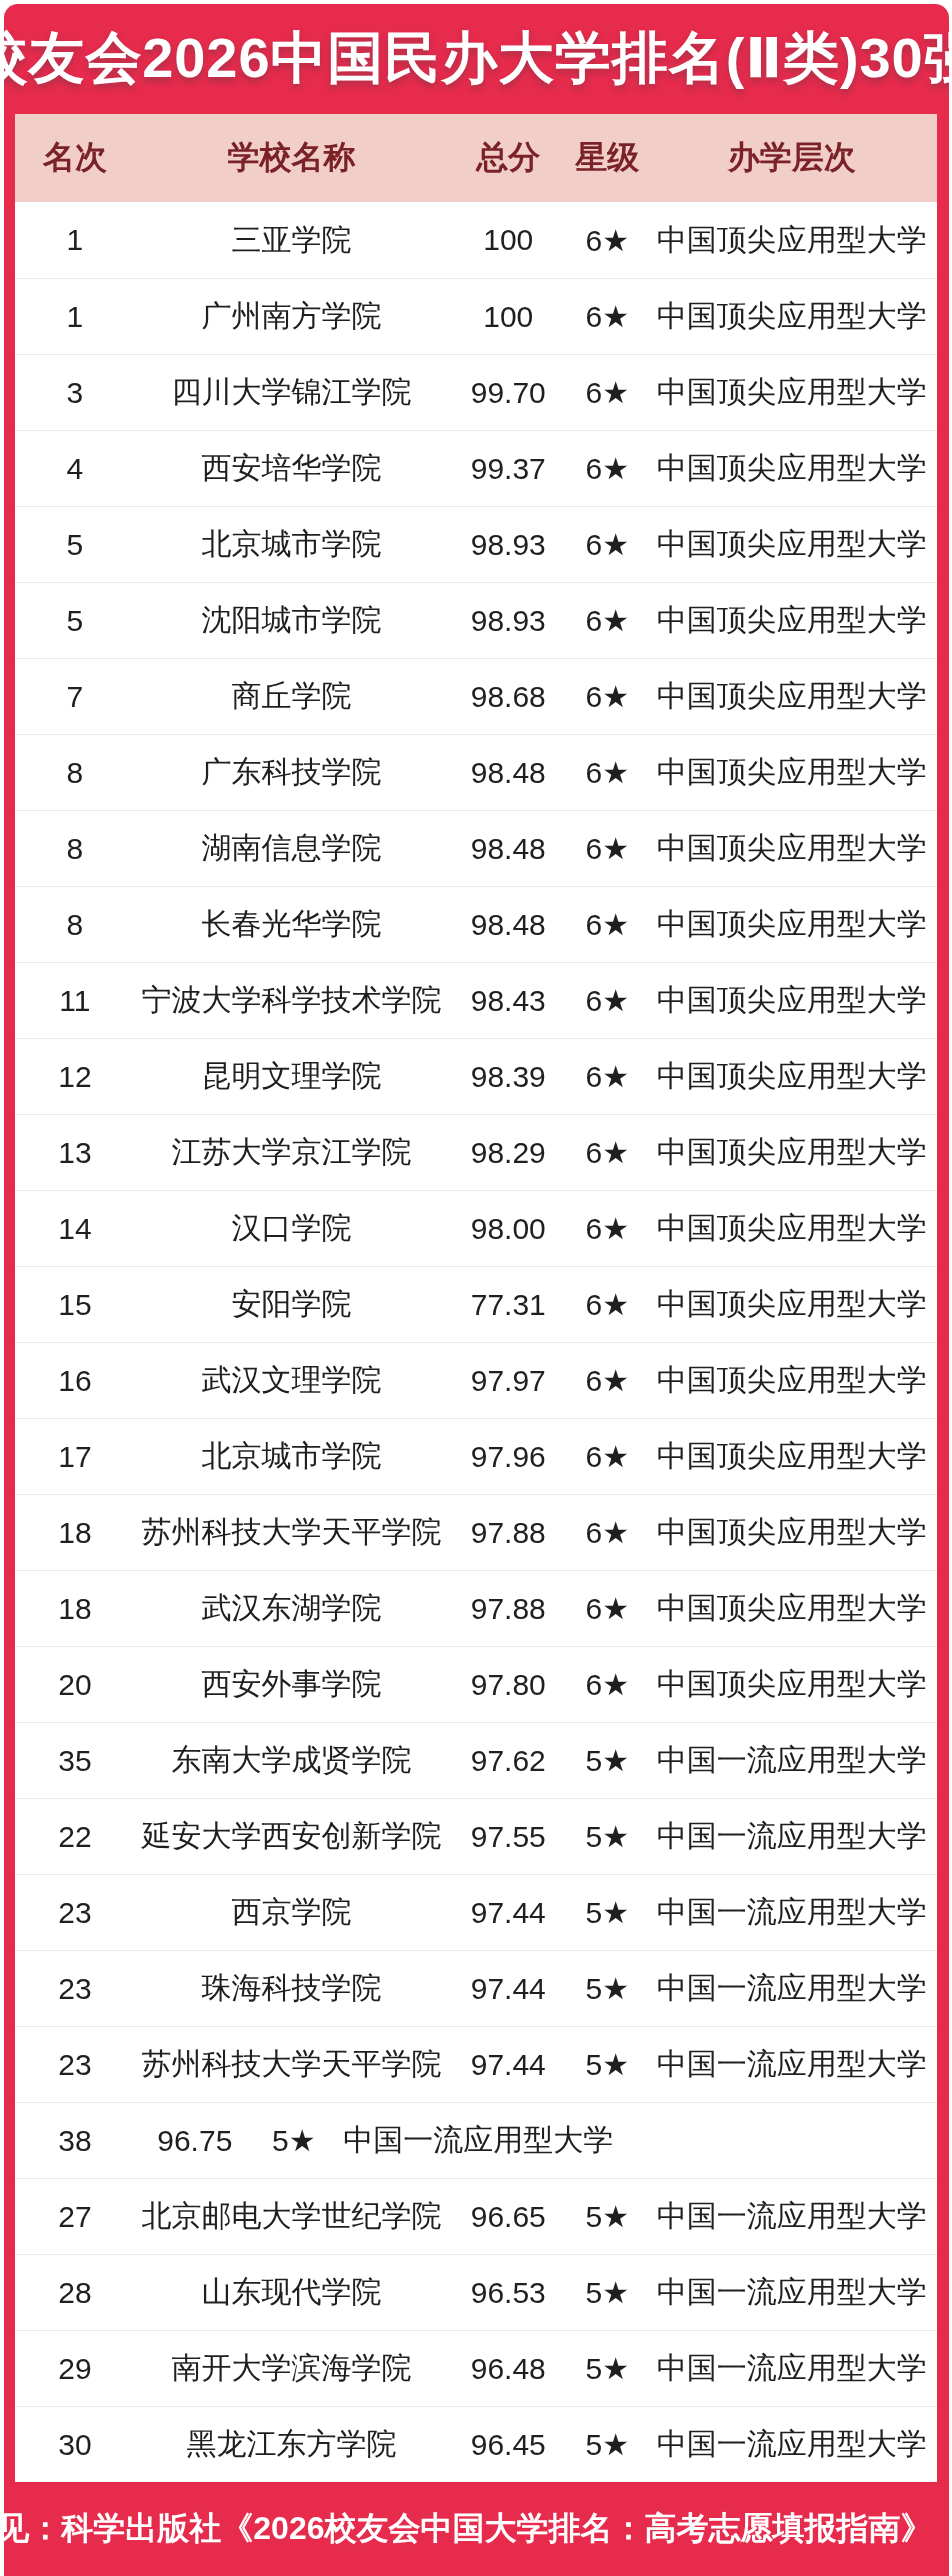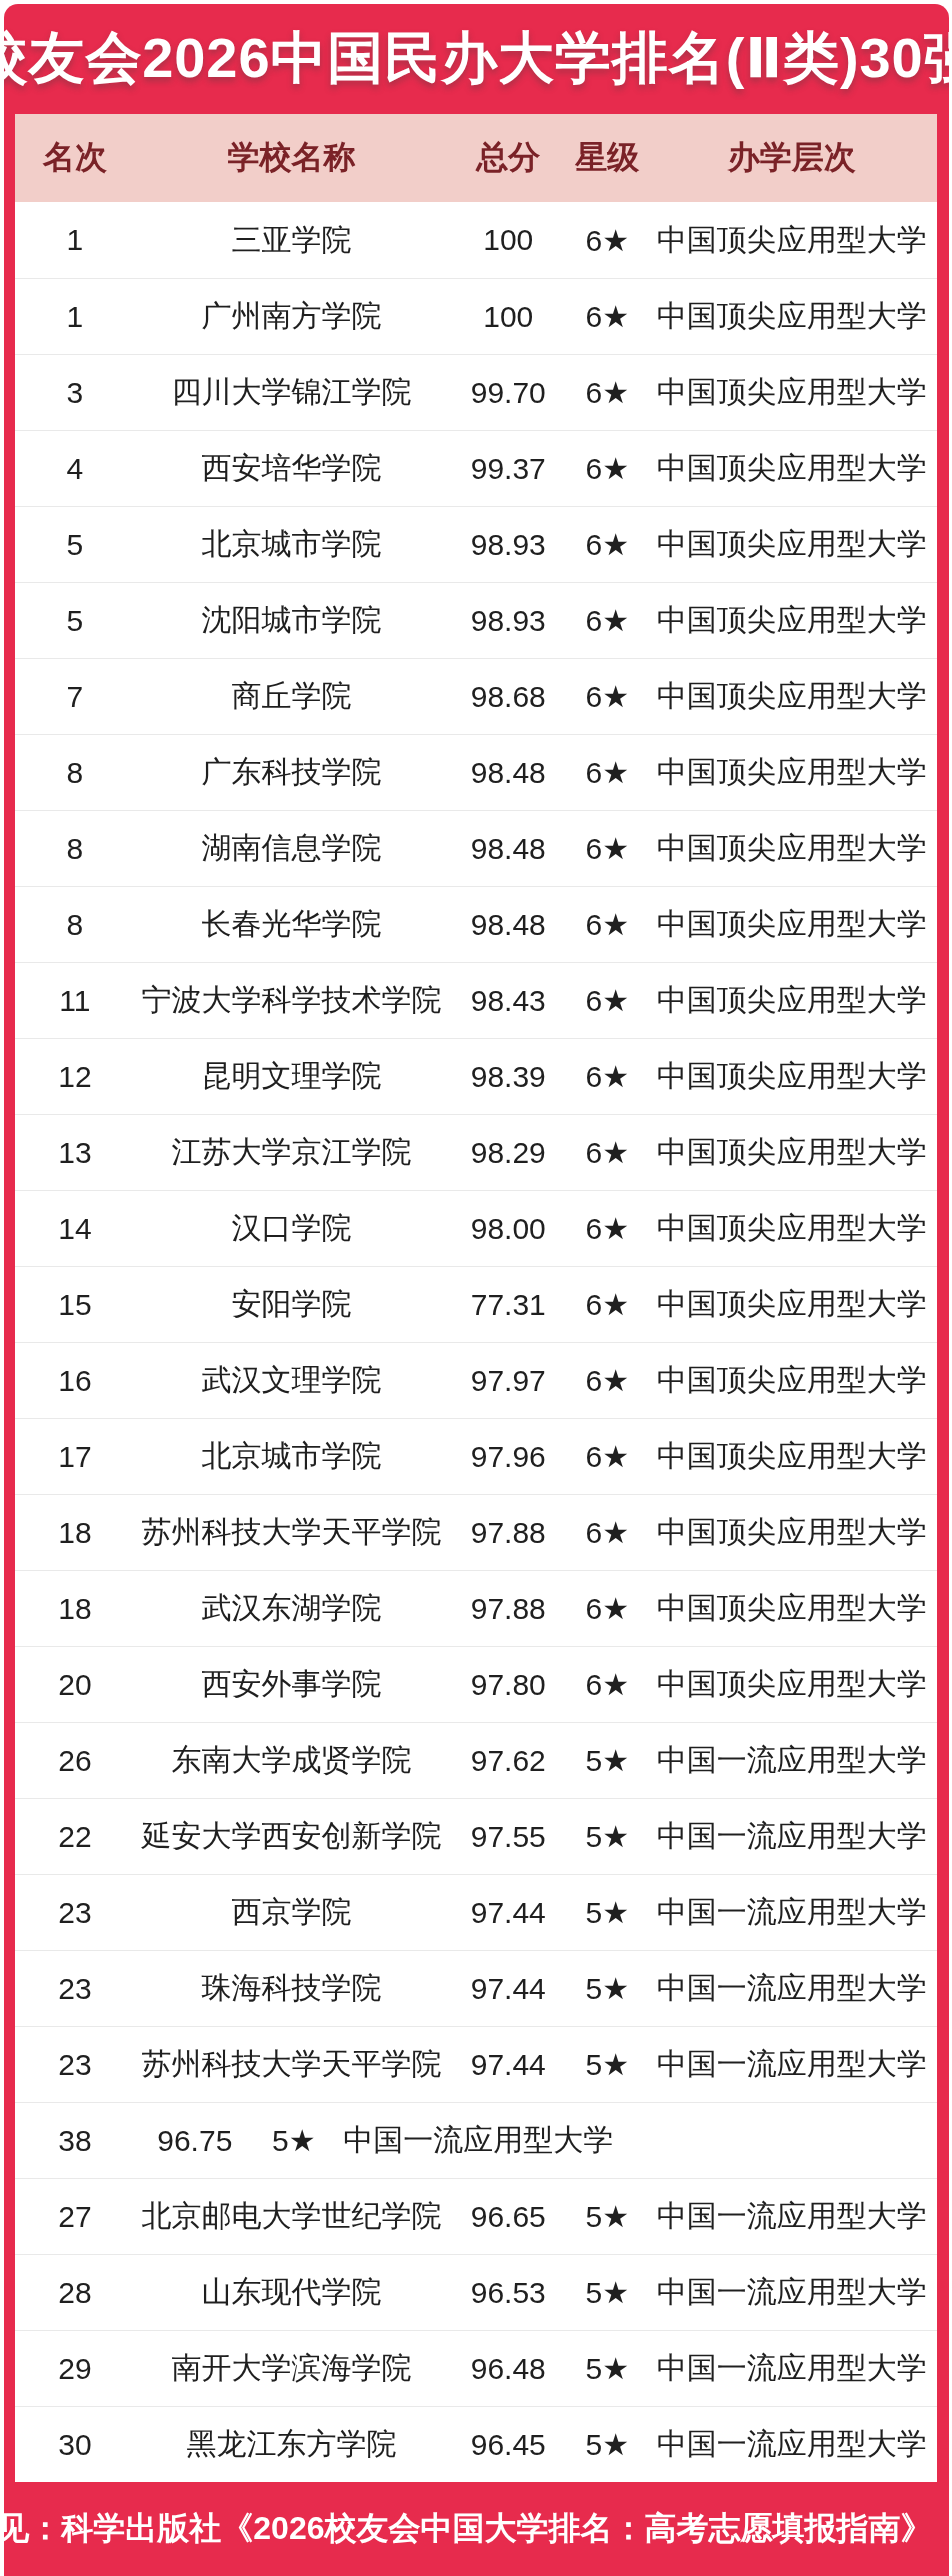--- a/index.html
+++ b/index.html
@@ -258,21 +258,21 @@
 
   <div class="trow">
     <div class="cell col-rank">20</div>
     <div class="cell col-name">西安外事学院</div>
     <div class="cell col-score">97.80</div>
     <div class="cell col-stars">6★</div>
     <div class="cell col-tier">中国顶尖应用型大学</div>
   </div>
 
   <div class="trow">
-    <div class="cell col-rank">26</div>
+    <div class="cell col-rank">35</div>
     <div class="cell col-name">东南大学成贤学院</div>
     <div class="cell col-score">97.62</div>
     <div class="cell col-stars">5★</div>
     <div class="cell col-tier">中国一流应用型大学</div>
   </div>
 
   <div class="trow">
     <div class="cell col-rank">22</div>
     <div class="cell col-name">延安大学西安创新学院</div>
     <div class="cell col-score">97.55</div>

